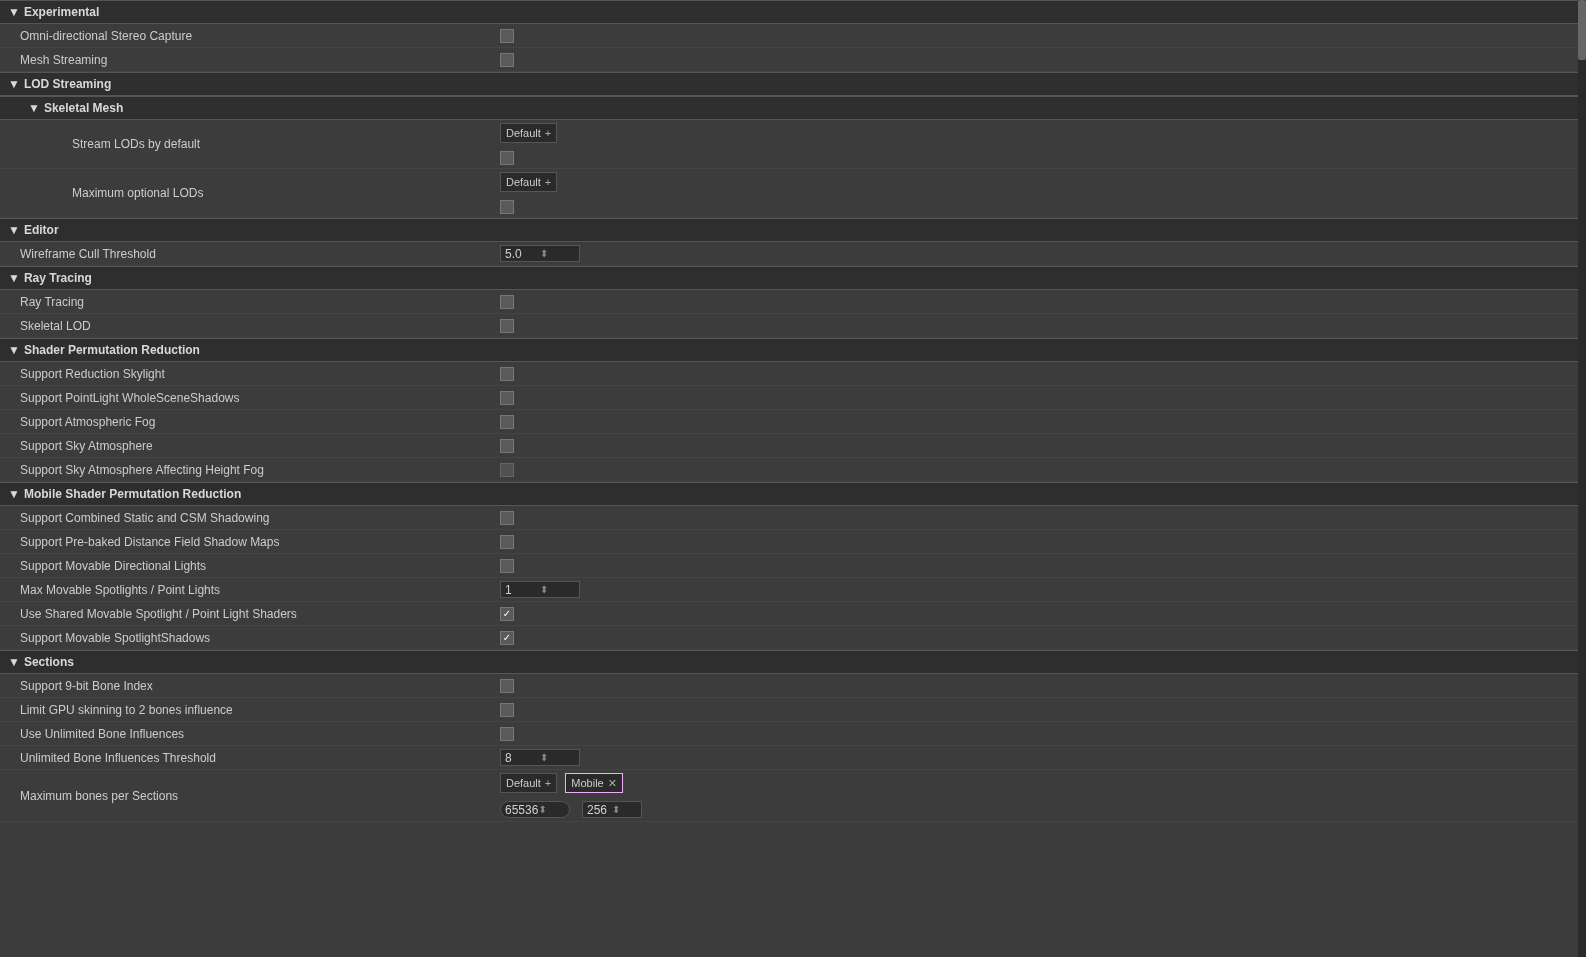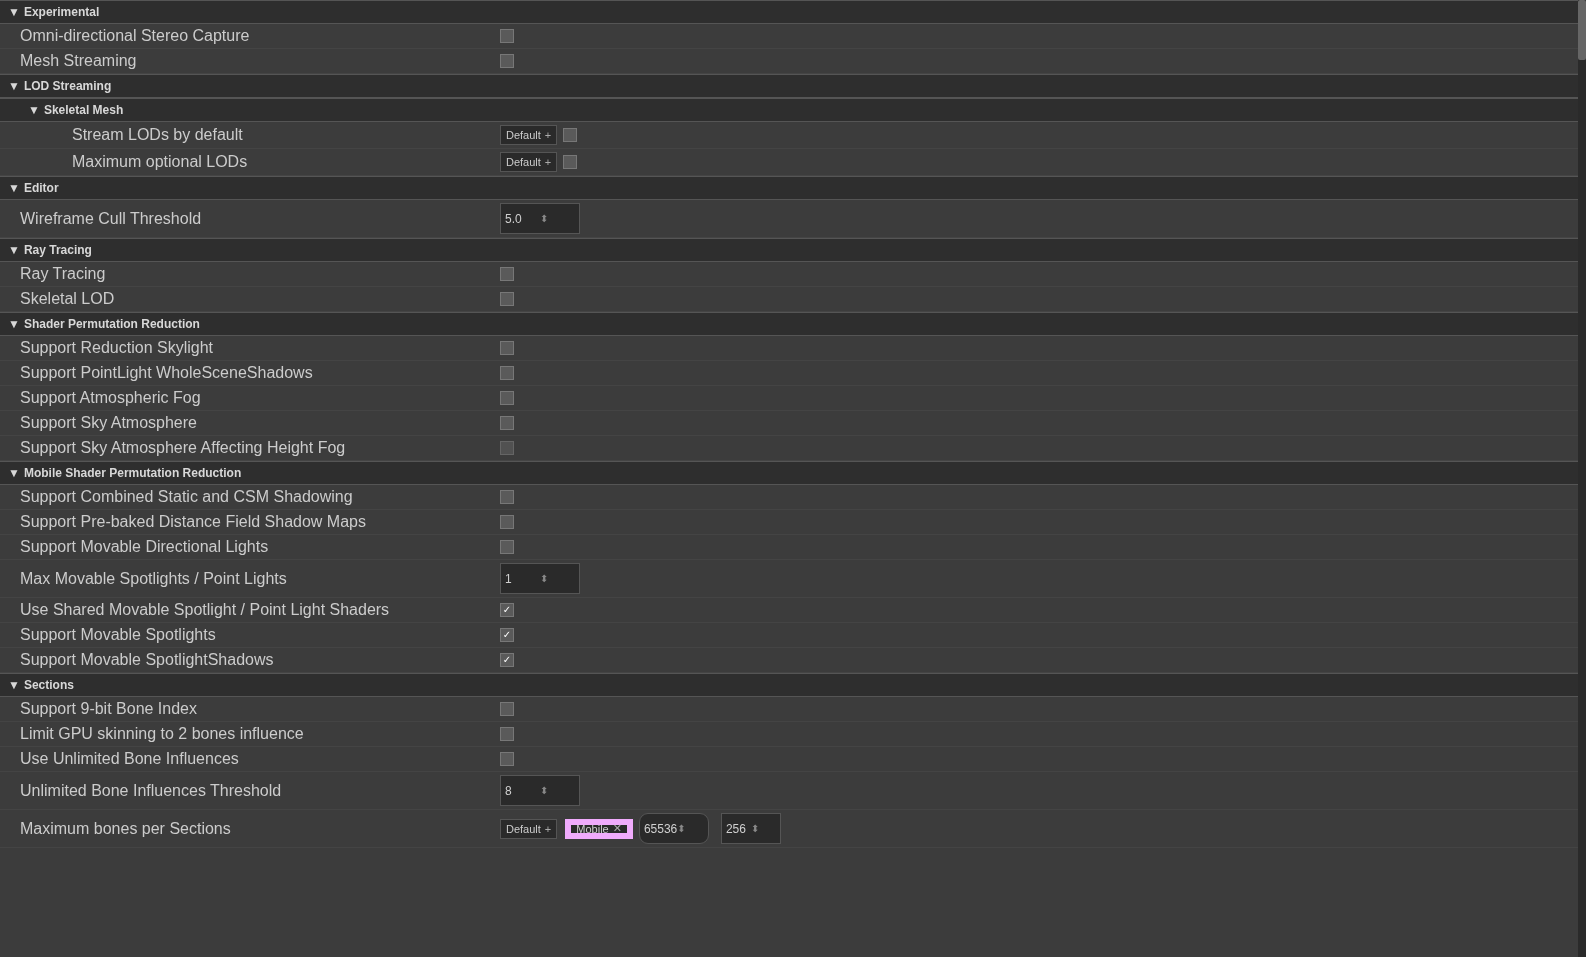--- a/index.html
+++ b/index.html
@@ -38,21 +38,21 @@
     .row {
       display: flex;
       align-items: center;
       padding: 3px 8px 3px 20px;
       min-height: 24px;
       border-bottom: 1px solid #444;
     }
     .row-label {
       flex: 0 0 480px;
       color: #ccc;
-      font-size: 16px;
+      font-size: 12px;
     }
     .row-control {
       flex: 1;
       display: flex;
       align-items: center;
     }
     .sub-row {
       padding-left: 36px;
     }
     .sub-sub-row {
@@ -78,21 +78,21 @@
       font-size: 10px;
       line-height: 1;
     }
     .number-input {
       background-color: #2a2a2a;
       border: 1px solid #555;
       color: #d0d0d0;
       font-size: 12px;
       padding: 1px 4px;
       width: 80px;
-      height: 31px;
+      height: 17px;
       display: flex;
       align-items: center;
     }
     .number-input span {
       flex: 1;
     }
     .number-input .spin-btn {
       color: #888;
       font-size: 10px;
       cursor: pointer;
@@ -110,37 +110,37 @@
     }
     .default-badge .plus {
       margin-left: 4px;
       color: #aaa;
       font-size: 11px;
     }
     .mobile-badge {
       display: inline-flex;
       align-items: center;
       background-color: #2a2a2a;
-      border: 6px solid #f0abfc;
+      border: 1px solid #f0abfc;
       color: #ccc;
       font-size: 11px;
       padding: 1px 5px;
       margin-right: 4px;
       height: 20px;
     }
     .mobile-badge .close-x {
       margin-left: 4px;
       color: #aaa;
       font-size: 11px;
       cursor: pointer;
     }
     .multi-control {
       display: flex;
-      flex-direction: row;
-      gap: 2px;
+      flex-direction: column;
+      gap: 8px;
     }
     .control-row {
       display: flex;
       align-items: center;
       gap: 4px;
     }
     .scrollbar-track {
       position: absolute;
       right: 0;
       top: 0;
@@ -340,26 +340,20 @@
     </div>
   </div>
 
   <div class="row">
     <div class="row-label">Use Shared Movable Spotlight / Point Light Shaders</div>
     <div class="row-control">
       <div class="custom-checkbox checked"></div>
     </div>
   </div>
 
-  <div class="row">
-    <div class="row-label">Support Movable Spotlights</div>
-    <div class="row-control">
-      <div class="custom-checkbox checked"></div>
-    </div>
-  </div>
 
   <div class="row">
     <div class="row-label">Support Movable SpotlightShadows</div>
     <div class="row-control">
       <div class="custom-checkbox checked"></div>
     </div>
   </div>
 
   <div class="section-header">
     <span class="triangle">▼</span>

